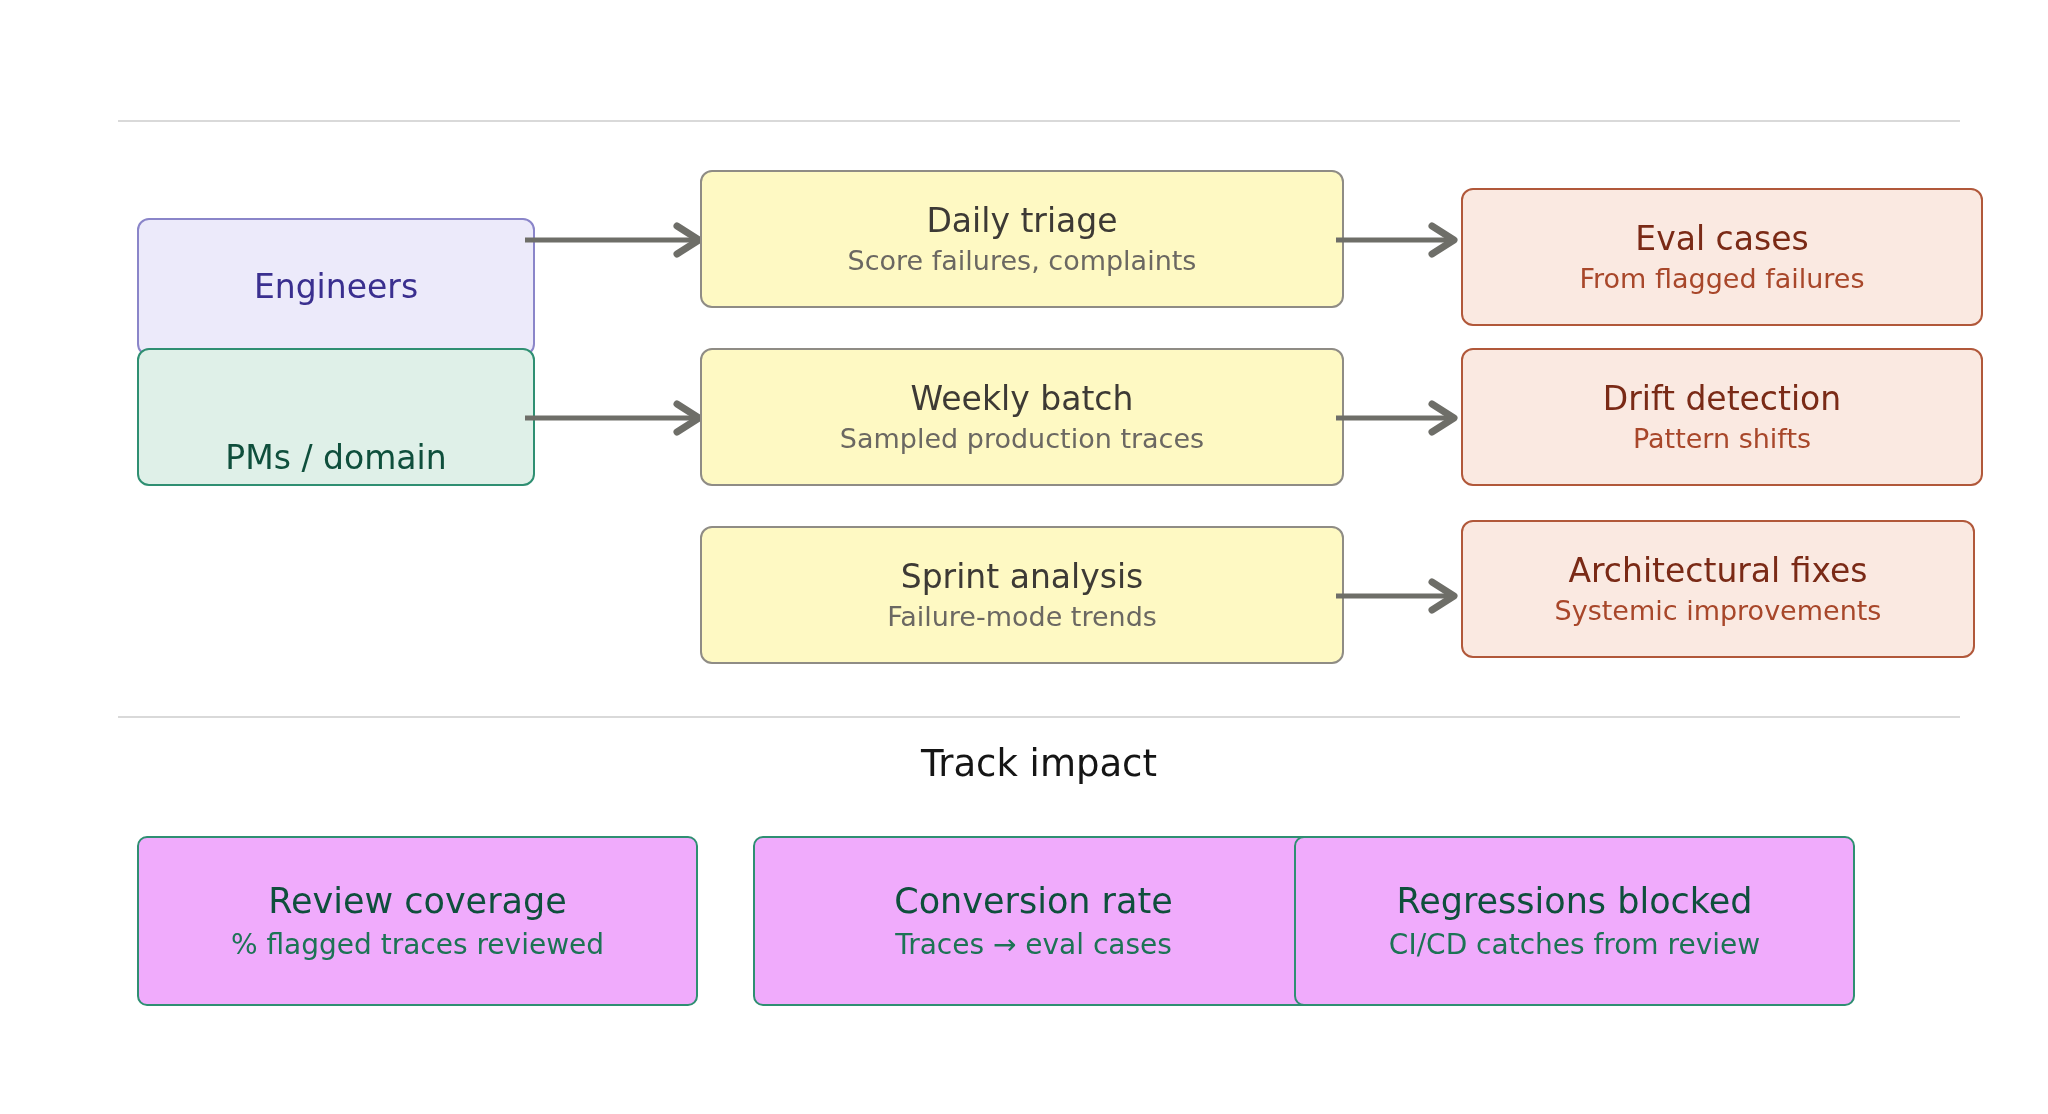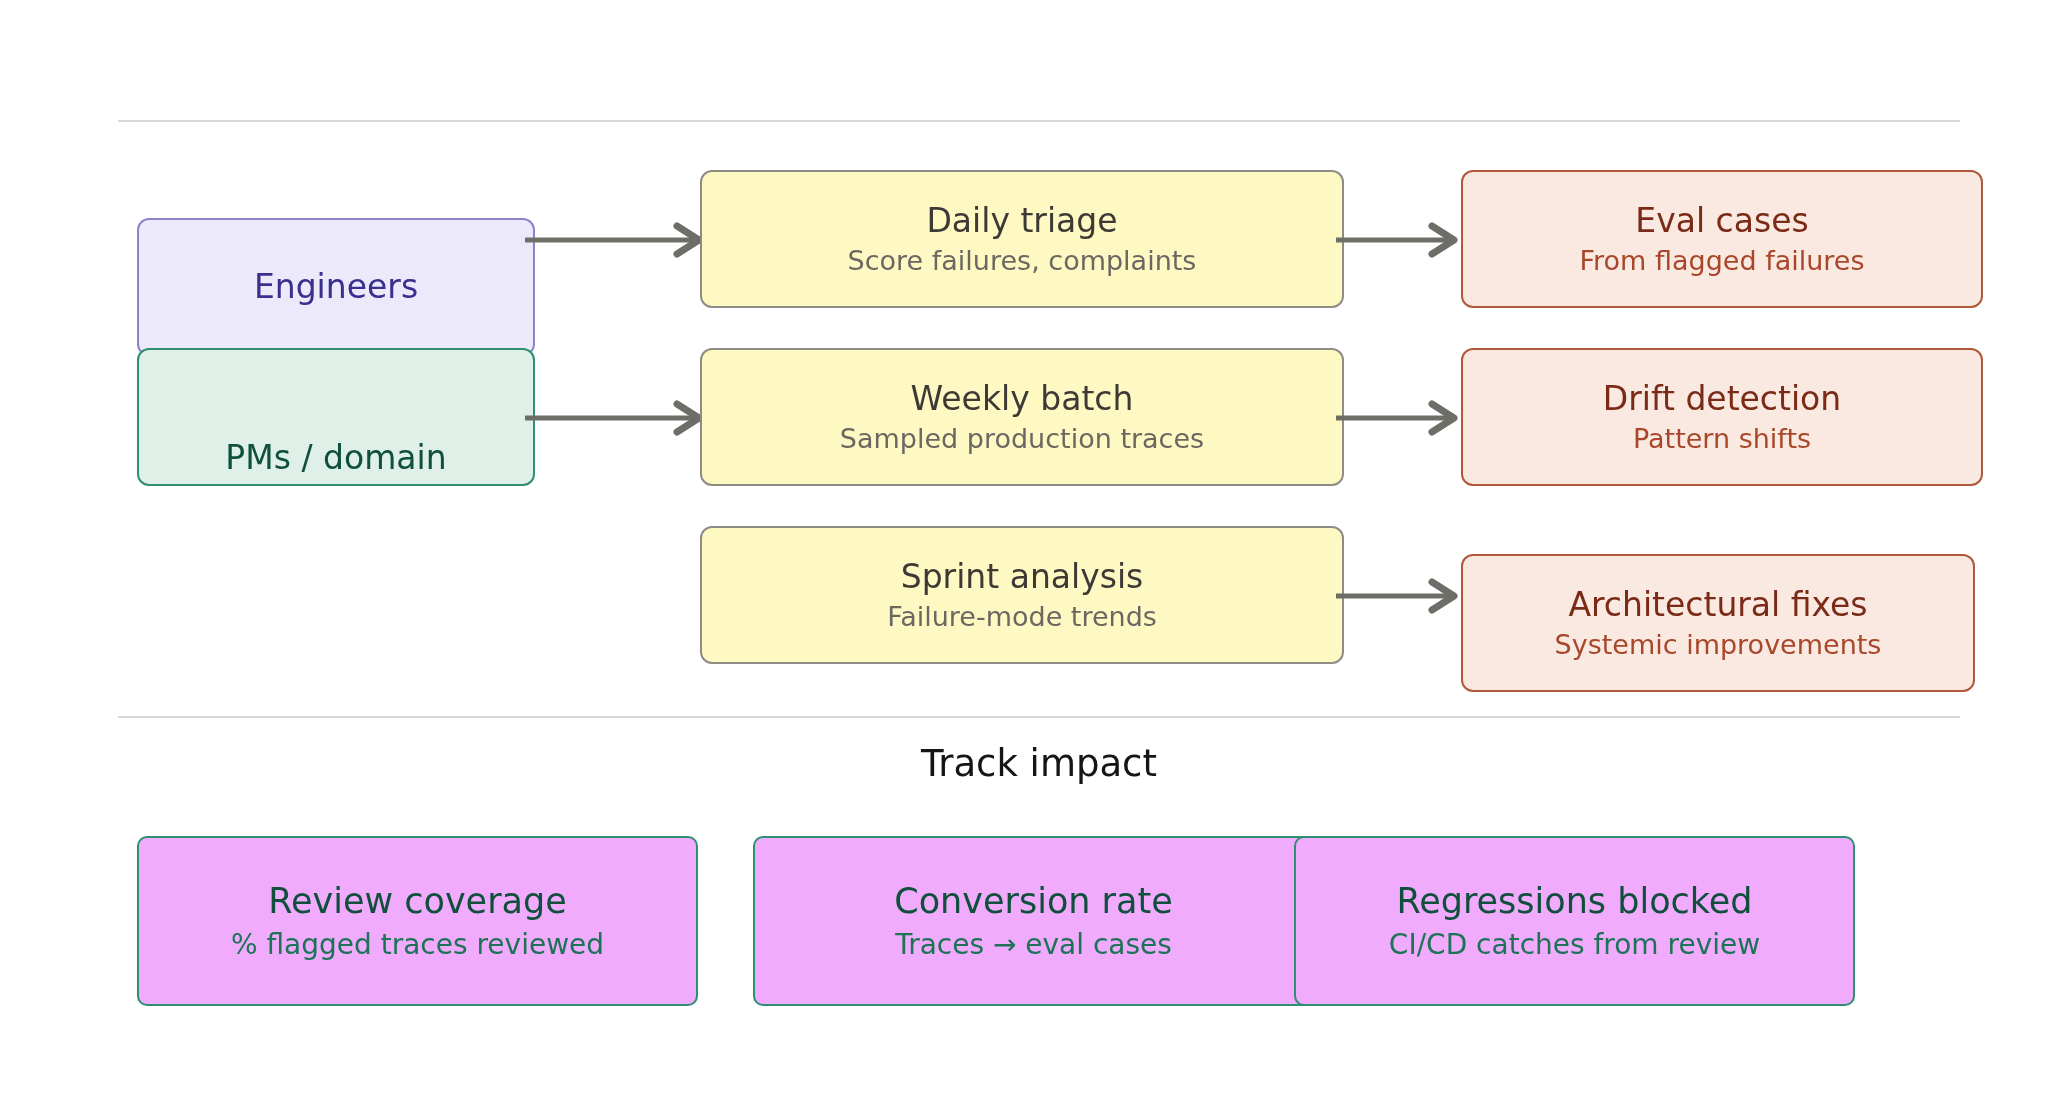--- a/index.html
+++ b/index.html
@@ -158,21 +158,21 @@
     <div class="sub">Score failures, complaints</div>
   </div>
 
   <div class="arrow" style="left:1336px; top:222px;">
     <svg width="130" height="36" viewBox="0 0 130 36">
       <line x1="0" y1="18" x2="112" y2="18" stroke="#6e6e68" stroke-width="5"></line>
       <polyline points="96,4 118,18 96,32" fill="none" stroke="#6e6e68" stroke-width="7" stroke-linecap="round" stroke-linejoin="round"></polyline>
     </svg>
   </div>
 
-  <div class="node output" style="left:1461px; top:170px; width:522px; height:138px;align-items:center;">
+  <div class="node output" style="left:1461px; top:188px; width:522px; height:138px;align-items:center;">
     <div class="title">Eval cases</div>
     <div class="sub">From flagged failures</div>
   </div>
 
   <div class="node role-pm" style="left:137px; top:348px; width:398px; height:138px;justify-content:flex-end;">
     <div class="title">PMs / domain</div>
   </div>
 
   <div class="arrow" style="left:525px; top:400px;">
     <svg width="186" height="36" viewBox="0 0 186 36">
@@ -203,21 +203,21 @@
     <div class="sub">Failure-mode trends</div>
   </div>
 
   <div class="arrow" style="left:1336px; top:578px;">
     <svg width="130" height="36" viewBox="0 0 130 36">
       <line x1="0" y1="18" x2="112" y2="18" stroke="#6e6e68" stroke-width="5"></line>
       <polyline points="96,4 118,18 96,32" fill="none" stroke="#6e6e68" stroke-width="7" stroke-linecap="round" stroke-linejoin="round"></polyline>
     </svg>
   </div>
 
-  <div class="node output" style="left:1461px; top:554px; width:514px; height:138px;">
+  <div class="node output" style="left:1461px; top:520px; width:514px; height:138px;">
     <div class="title">Architectural fixes</div>
     <div class="sub">Systemic improvements</div>
   </div>
 
   <div class="divider mid"></div>
 
   <div class="section-title">Track impact</div>
 
   <div class="node metric" style="left:137px; top:836px; width:561px; height:170px;">
     <div class="title">Review coverage</div>

